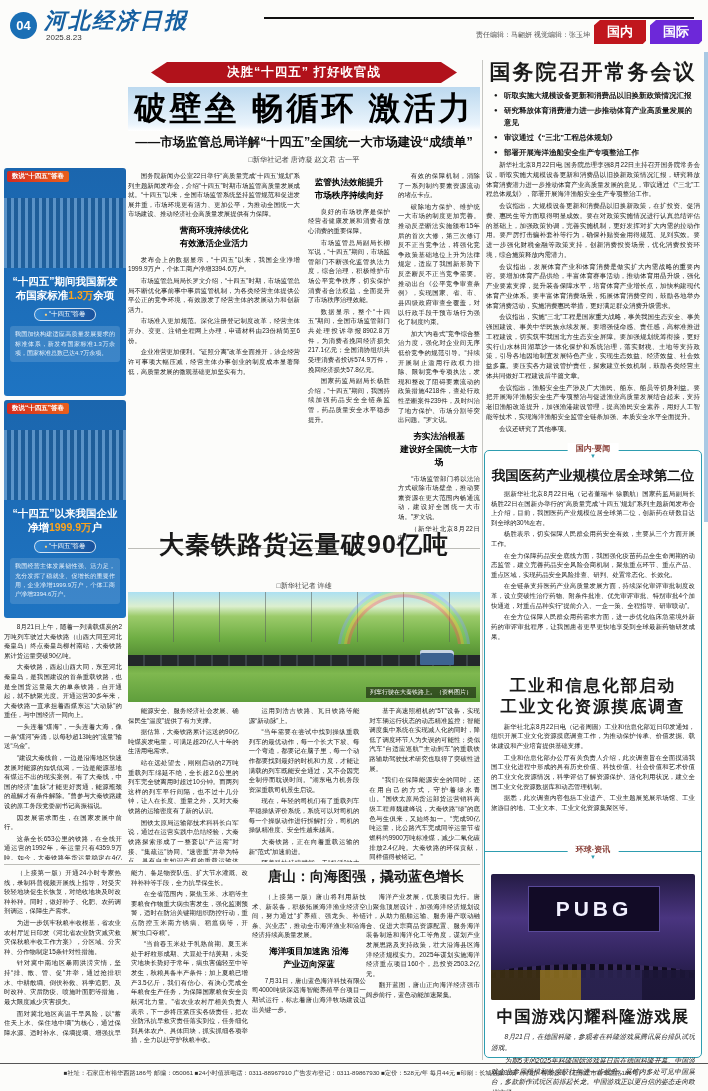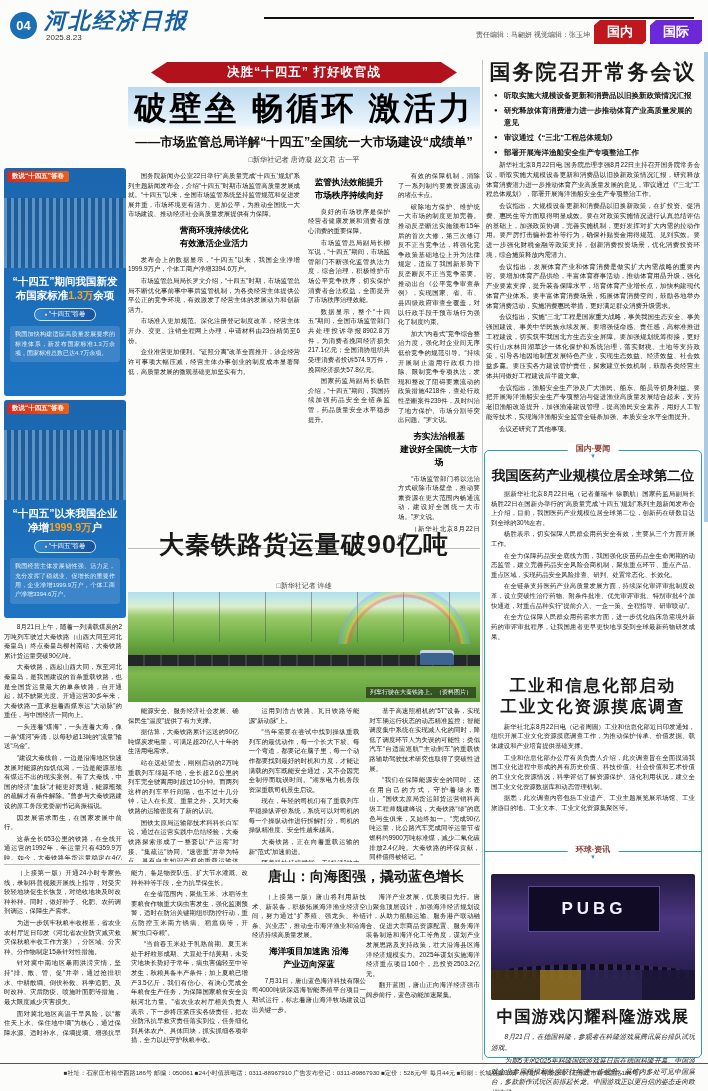--- a/index.html
+++ b/index.html
@@ -103,21 +103,21 @@
   .industry-head{margin:6px 0 4px;text-align:center;font-size:16.5px;font-weight:900;
       letter-spacing:2px;line-height:1.3;}
   .industry-body{height:104px;}
   .divider{position:relative;height:16px;margin:16px -6px;}
   .divider::before{content:"";position:absolute;left:0;right:0;top:9px;border-top:1px solid #2e9db0;}
   .divider .sec-badge{top:2px;}
   .game-photo{position:relative;height:126px;margin-top:6px;overflow:hidden;border-radius:2px;
       background:linear-gradient(180deg,#241b44 0%,#4a3580 35%,#2e2258 70%,#191231 100%);}
   .game-screen{position:absolute;left:18%;top:12px;width:64%;height:44px;background:#120b26;
       border:1px solid #5a4a9a;display:flex;align-items:center;justify-content:center;
-      color:#f2f0ff;font-weight:900;font-size:17px;letter-spacing:4px;}
+      color:#f2f0ff;font-weight:900;font-size:21px;letter-spacing:4px;}
   .game-floor{position:absolute;left:0;right:0;bottom:0;height:30px;opacity:.92;
       background:linear-gradient(90deg,#3d2f12 0 24%,#8a6d1f 24% 44%,#2a2350 44% 74%,#1c1638 74% 100%);}
   .game-crowd{position:absolute;left:0;right:0;bottom:22px;height:14px;
       background:repeating-linear-gradient(90deg,rgba(10,6,20,.85) 0 5px,rgba(60,45,95,.6) 5px 9px);
       border-radius:50% 50% 0 0/80% 80% 0 0;}
   .game-head{margin:6px 0 4px;text-align:center;font-size:16.5px;font-weight:900;letter-spacing:1px;}
   .game-caption .para{font-style:italic;font-size:6.8px;line-height:1.6;}
   .game-credit{text-align:right;font-style:italic;font-size:6.8px;font-weight:bold;margin-top:2px;}
   
   .footer-rule{left:0;top:1063px;width:708px;height:1px;background:#555;}

